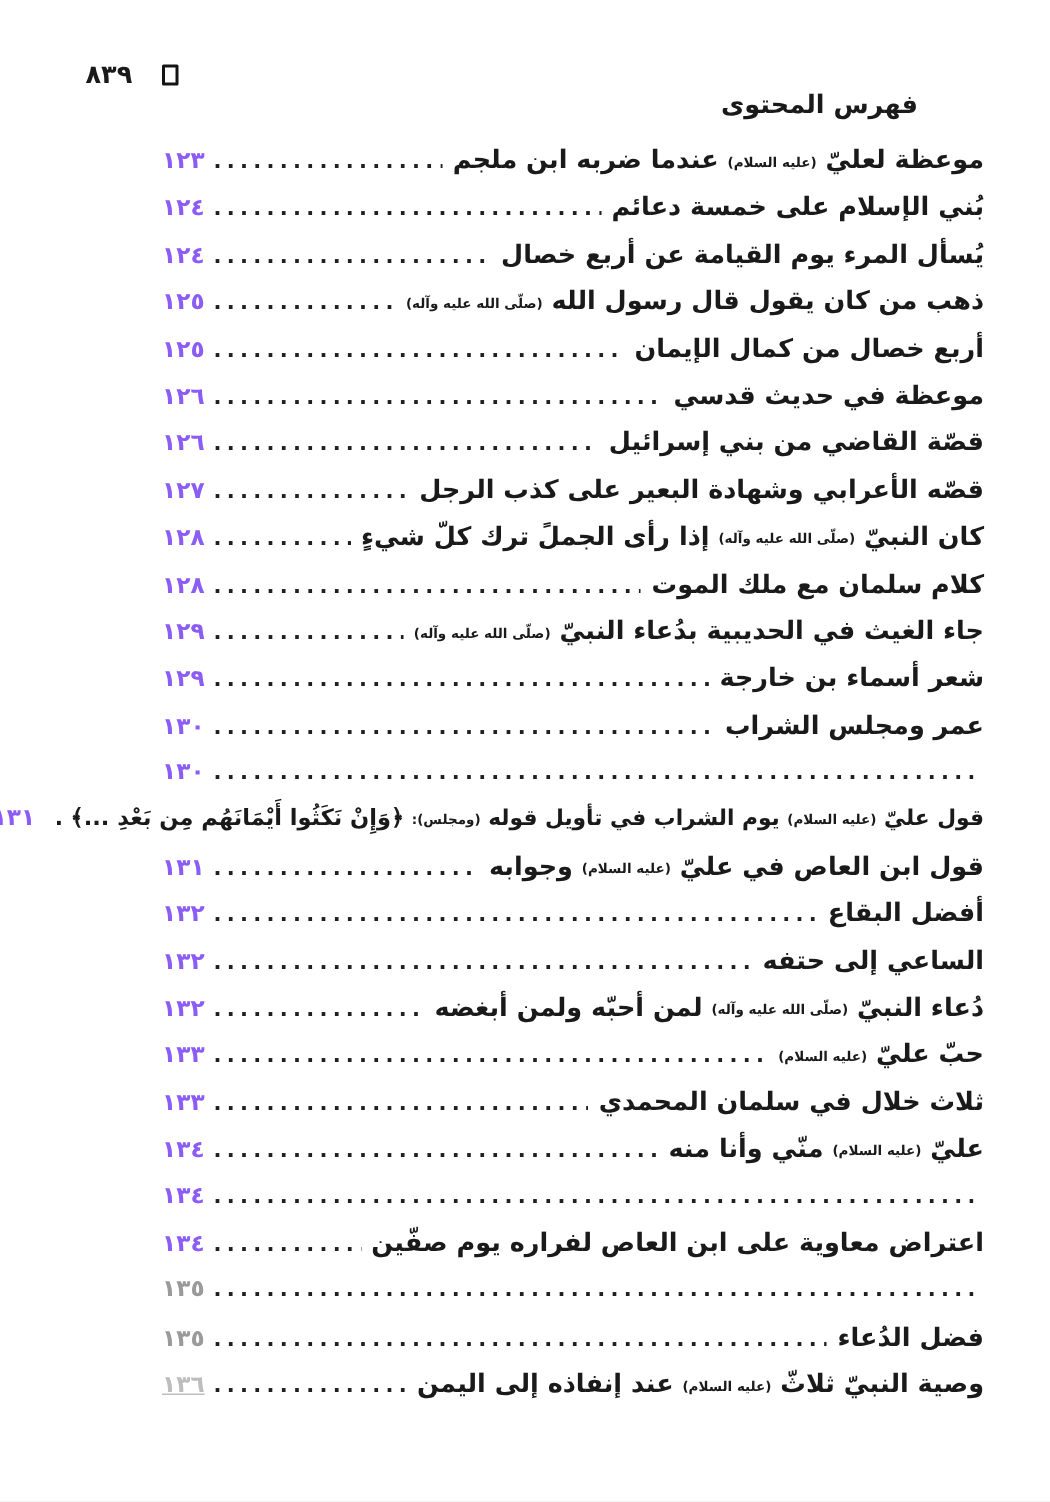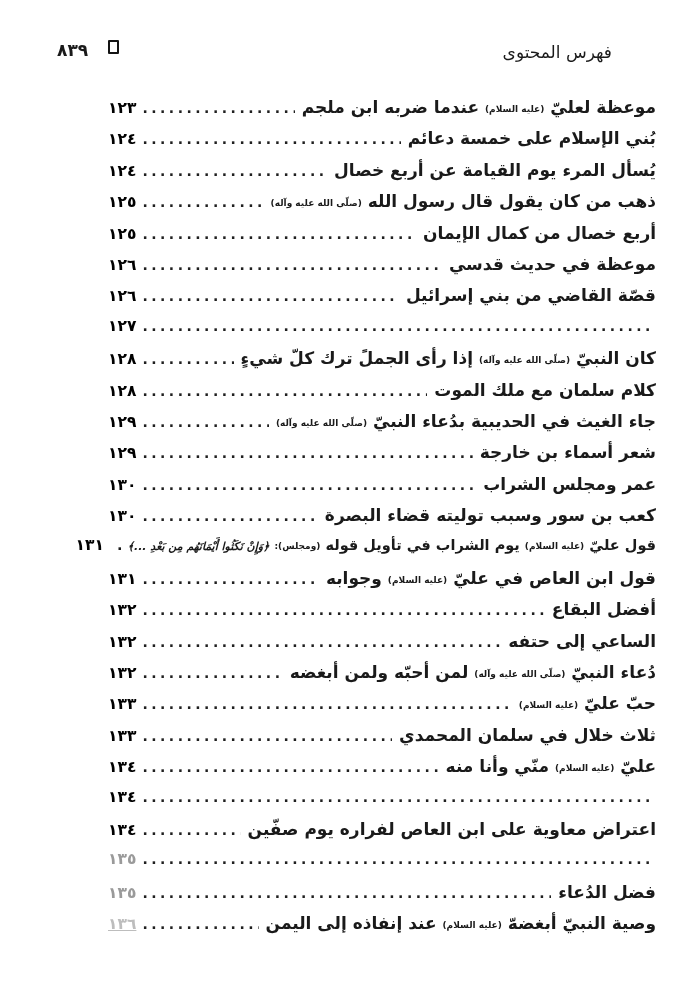--- a/index.html
+++ b/index.html
@@ -9,26 +9,26 @@
     margin:0 auto;
     background:#ffffff;
     overflow:hidden;
     font-family:"DejaVu Sans",sans-serif;
     color:#1a1a1a;
     direction:rtl;
   }
   
   .running-header{position:absolute;top:40px;left:0;right:0;height:26px;}
   .header-title{
-    position:absolute;right:88px;top:2px;
-    font-size:17px;font-weight:400;letter-spacing:0;
+    position:absolute;right:88px;top:20px;
+    font-size:17px;font-weight:700;letter-spacing:0;
   }
   .header-pageno{
     position:absolute;left:57px;top:0;
-    direction:ltr;display:flex;gap:20px;
+    direction:ltr;display:flex;align-items:center;gap:20px;
   }
   .header-pageno .num{font-size:17px;font-weight:700;}
   .marker-square{
     display:inline-block;width:11px;height:14px;
     border:2px solid #141414;border-radius:1px;
     box-sizing:border-box;
   }
   
   .toc{
     position:absolute;top:97px;right:44px;left:108px;
@@ -39,30 +39,30 @@
   }
   .entry{
     font-size:17px;font-weight:700;flex:0 0 auto;
     letter-spacing:-0.2px;
   }
   .toc-row.compact .entry{font-size:14.5px;letter-spacing:-0.4px;}
   .entry .honorific{
     font-size:9px;font-weight:700;position:relative;top:-1px;
     letter-spacing:0;
   }
-  .entry .quran{font-size:11px;font-weight:700;letter-spacing:0;font-style:italic;}
+  .entry .quran{font-size:15px;font-weight:700;letter-spacing:0;}
   .leader{
     flex:1 1 auto;min-width:0;overflow:hidden;
     direction:ltr;text-align:left;
     font-size:14px;font-weight:700;letter-spacing:3.5px;
     margin:0 7px 0 6px;color:#1f1f1f;
   }
   .pageno{
     flex:0 0 auto;font-size:15.5px;font-weight:700;
-    direction:ltr;color:#000000;
+    direction:ltr;color:#8b5cf6;
   }
   .toc-row.fade .pageno{color:#9a9a9a;}
   .toc-row.fade2 .pageno{color:#bdbdbd;text-decoration:underline;}
 </style>
 </head>
 <body>
 
 <div class="page">
 
   <div class="running-header">
@@ -103,20 +103,21 @@
         <span class="entry"><span>موعظة في حديث قدسي</span></span>
         <span class="leader">..............................................................................................................</span>
         <span class="pageno">١٢٦</span>
       </div>
       <div class="toc-row">
         <span class="entry"><span>قصّة القاضي من بني إسرائيل</span></span>
         <span class="leader">..............................................................................................................</span>
         <span class="pageno">١٢٦</span>
       </div>
       <div class="toc-row">
+        <span class="entry"><span>قصّه الأعرابي وشهادة البعير على كذب الرجل</span></span>
         <span class="leader">..............................................................................................................</span>
         <span class="pageno">١٢٧</span>
       </div>
       <div class="toc-row">
         <span class="entry"><span>كان النبيّ </span><span class="honorific">(صلّى الله عليه وآله)</span><span> إذا رأى الجملً ترك كلّ شيءٍ</span></span>
         <span class="leader">..............................................................................................................</span>
         <span class="pageno">١٢٨</span>
       </div>
       <div class="toc-row">
         <span class="entry"><span>كلام سلمان مع ملك الموت</span></span>
@@ -132,21 +133,20 @@
         <span class="entry"><span>شعر أسماء بن خارجة</span></span>
         <span class="leader">..............................................................................................................</span>
         <span class="pageno">١٢٩</span>
       </div>
       <div class="toc-row">
         <span class="entry"><span>عمر ومجلس الشراب</span></span>
         <span class="leader">..............................................................................................................</span>
         <span class="pageno">١٣٠</span>
       </div>
       <div class="toc-row">
-        <span class="entry"><span>كعب بن سور وسبب توليته قضاء البصرة</span></span>
         <span class="leader">..............................................................................................................</span>
         <span class="pageno">١٣٠</span>
       </div>
       <div class="toc-row compact">
         <span class="entry"><span>قول عليّ </span><span class="honorific">(عليه السلام)</span><span> يوم الشراب في تأويل قوله </span><span class="honorific">(ومجلس):</span><span> </span><span class="quran">﴿وَإِنْ نَكَثُوا أَيْمَانَهُم مِن بَعْدِ ...﴾</span><span> .</span></span>
         <span class="leader"></span>
         <span class="pageno">١٣١</span>
       </div>
       <div class="toc-row">
         <span class="entry"><span>قول ابن العاص في عليّ </span><span class="honorific">(عليه السلام)</span><span> وجوابه</span></span>
@@ -195,19 +195,19 @@
       <div class="toc-row fade">
         <span class="leader">..............................................................................................................</span>
         <span class="pageno">١٣٥</span>
       </div>
       <div class="toc-row fade">
         <span class="entry"><span>فضل الدُعاء</span></span>
         <span class="leader">..............................................................................................................</span>
         <span class="pageno">١٣٥</span>
       </div>
       <div class="toc-row fade2">
-        <span class="entry"><span>وصية النبيّ أبغضهّ </span><span class="honorific">(عليه السلام)</span><span> عند إنفاذه إلى اليمن</span></span>
+        <span class="entry"><span>وصية النبيّ ثلاثّ </span><span class="honorific">(عليه السلام)</span><span> عند إنفاذه إلى اليمن</span></span>
         <span class="leader">..............................................................................................................</span>
         <span class="pageno">١٣٦</span>
       </div>
     </div>
 
 </div>
 
 </body></html>

